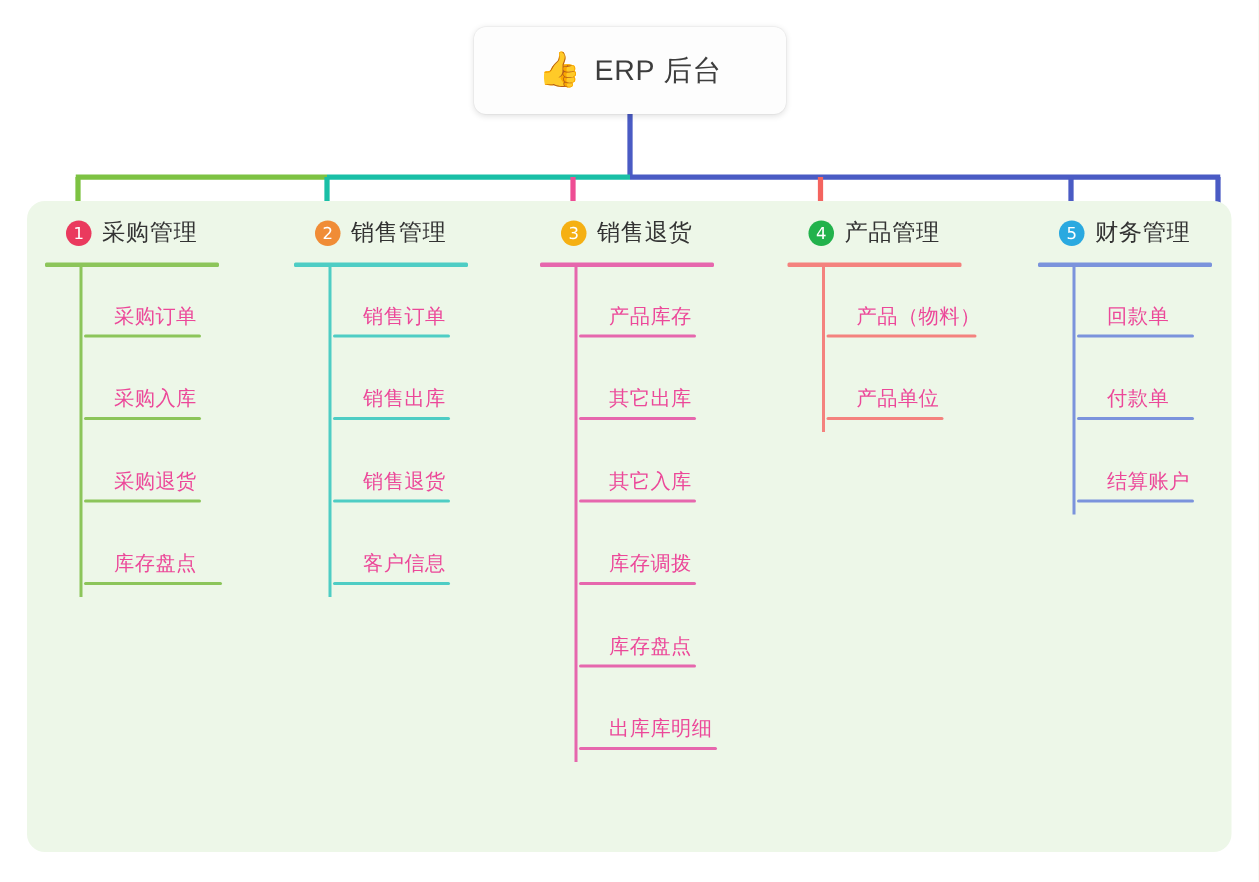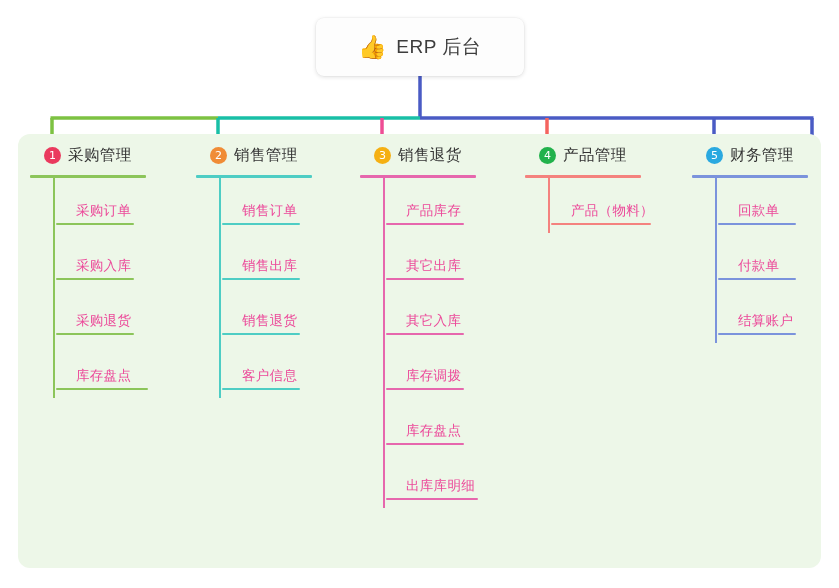--- a/index.html
+++ b/index.html
@@ -171,20 +171,24 @@
           <span class="badge" style="background: rgb(34, 178, 76);">4</span>
           <span class="col-title">产品管理</span>
         </div>
         <div class="col-rule" style="background: rgb(244, 130, 126); width: 116px;"></div>
         <div class="items">
           <div class="spine" style="background: rgb(244, 130, 126);"></div>
           <div class="item">
             <span class="item-label">产品（物料）</span>
             <div class="item-rule" style="background: rgb(244, 130, 126); width: 100px;"></div>
           </div>
+          <div class="item">
+            <span class="item-label">产品单位</span>
+            <div class="item-rule" style="background: rgb(244, 130, 126); width: 78px;"></div>
+          </div>
         </div>
       </div>
       <div class="col" style="left: 692px; width: 130px;">
         <div class="col-head">
           <span class="badge" style="background: rgb(42, 169, 224);">5</span>
           <span class="col-title">财务管理</span>
         </div>
         <div class="col-rule" style="background: rgb(123, 147, 220); width: 116px;"></div>
         <div class="items">
           <div class="spine" style="background: rgb(123, 147, 220);"></div>

